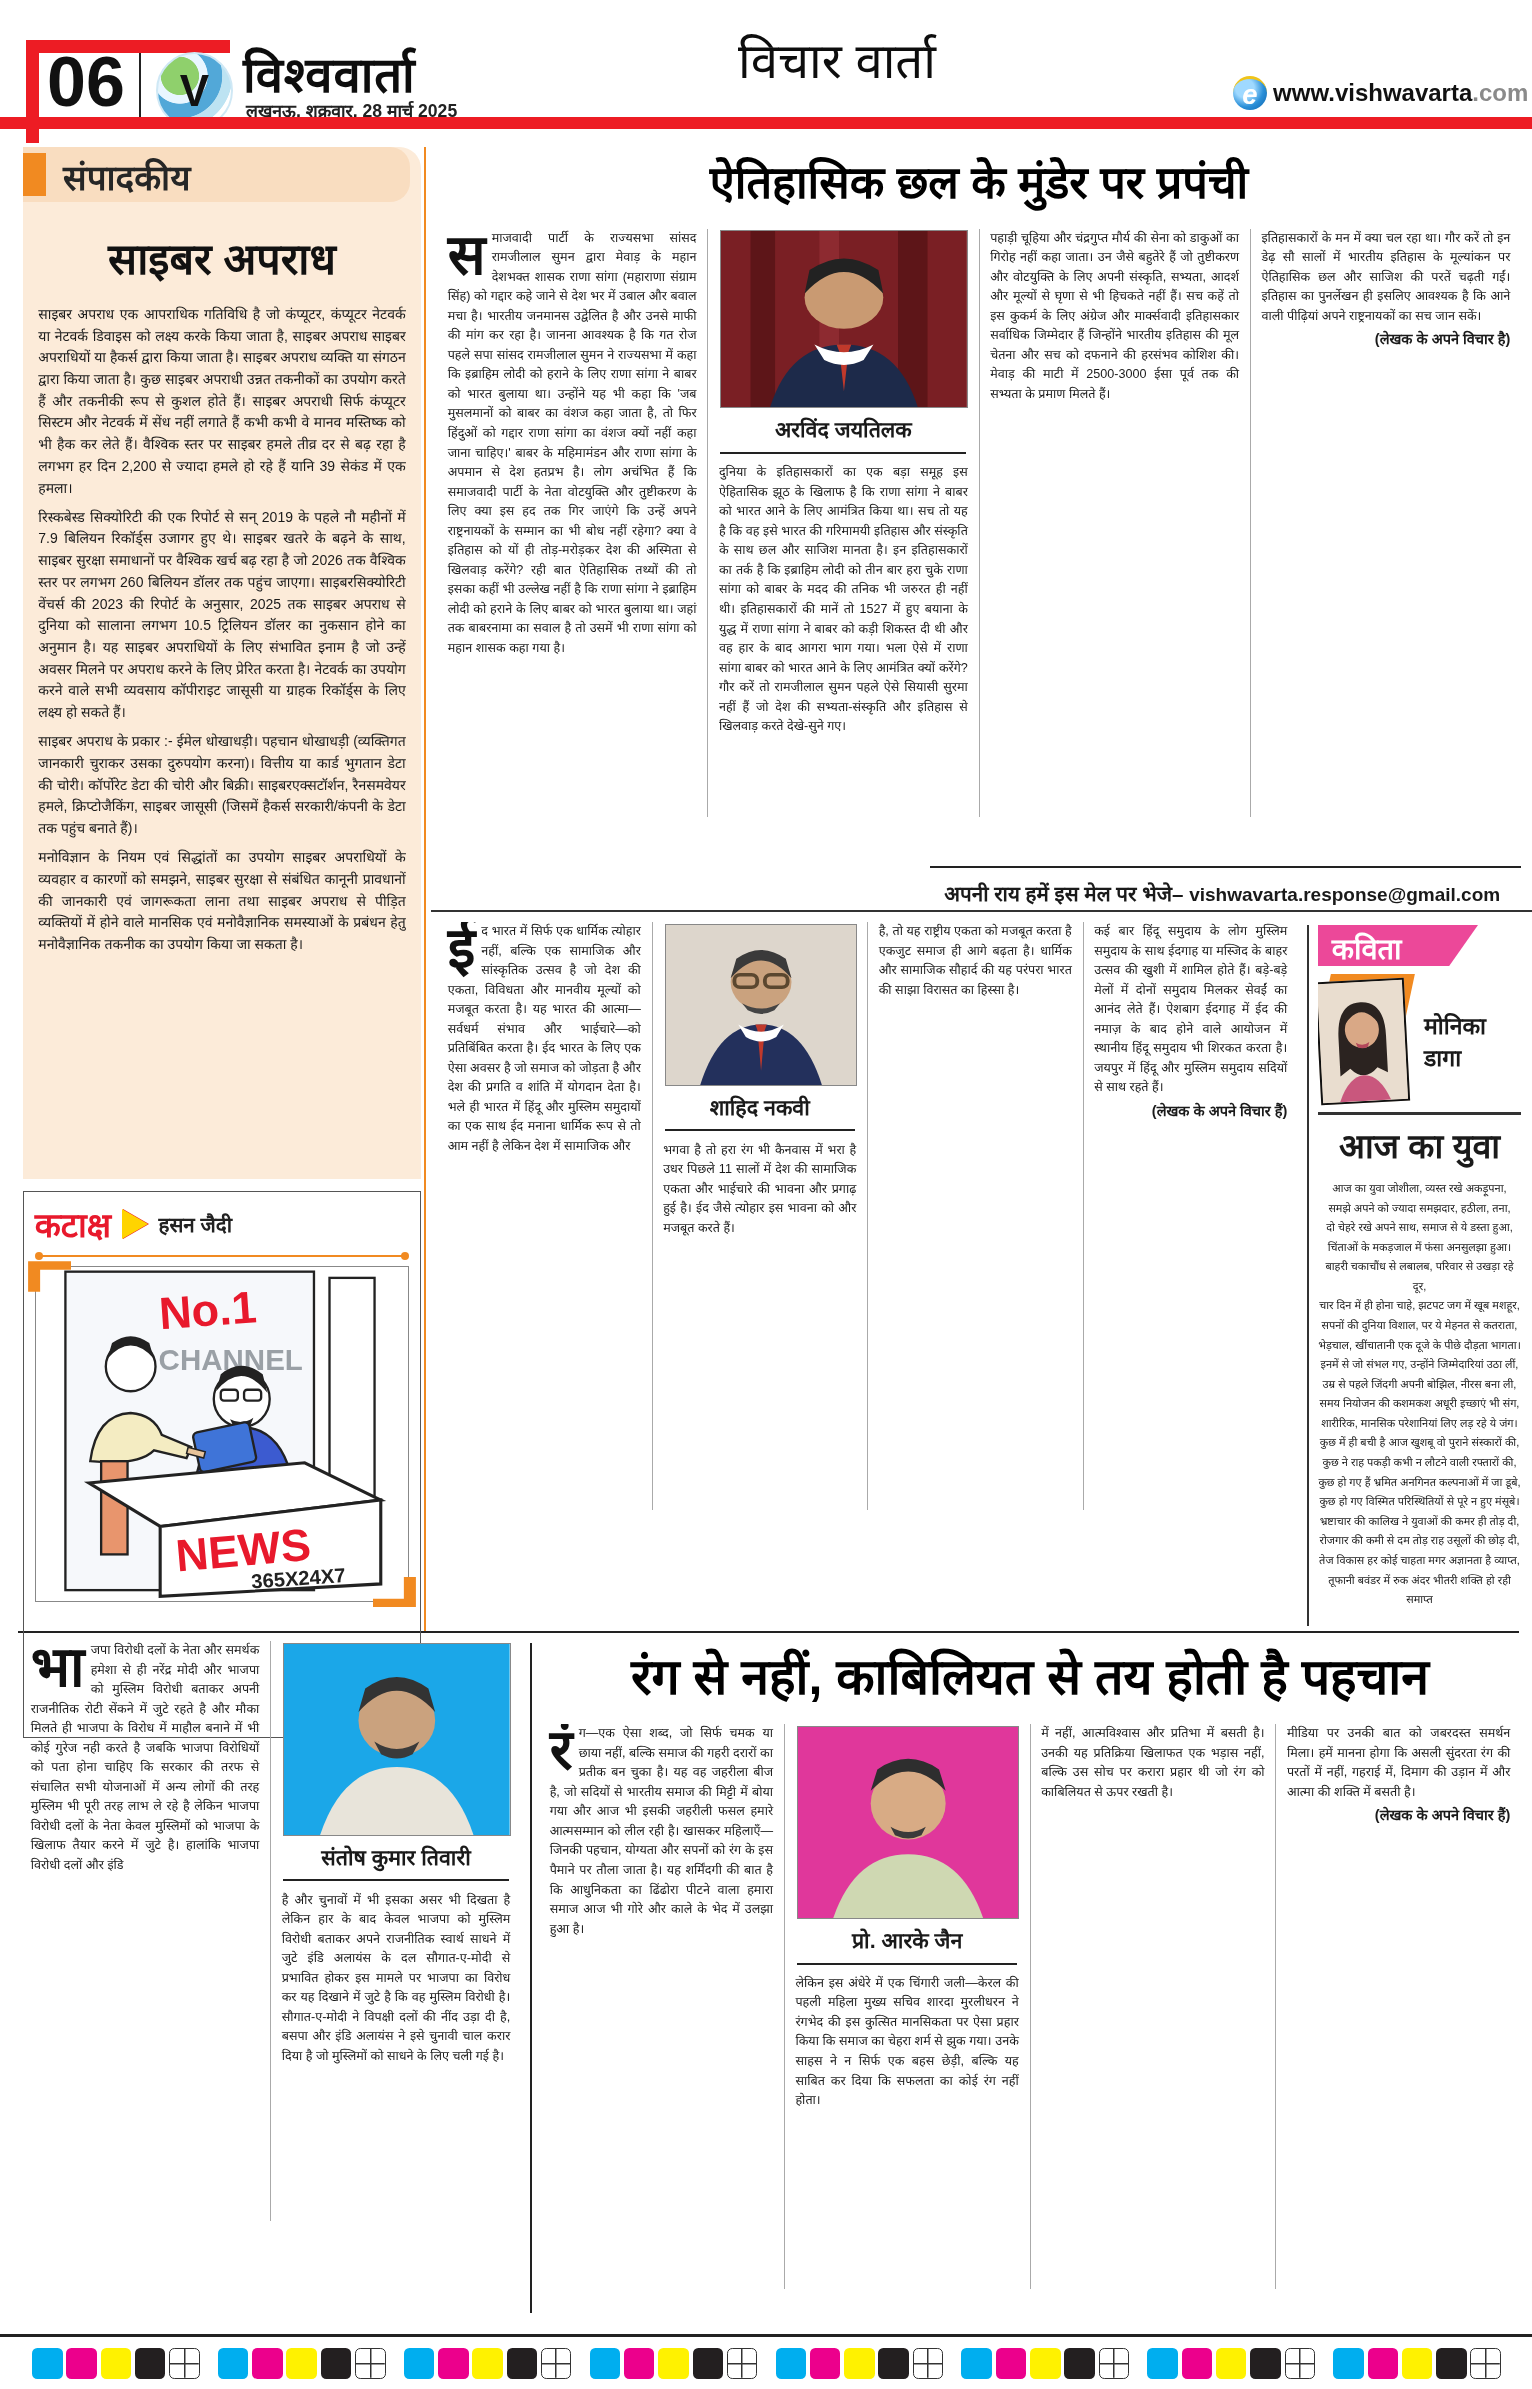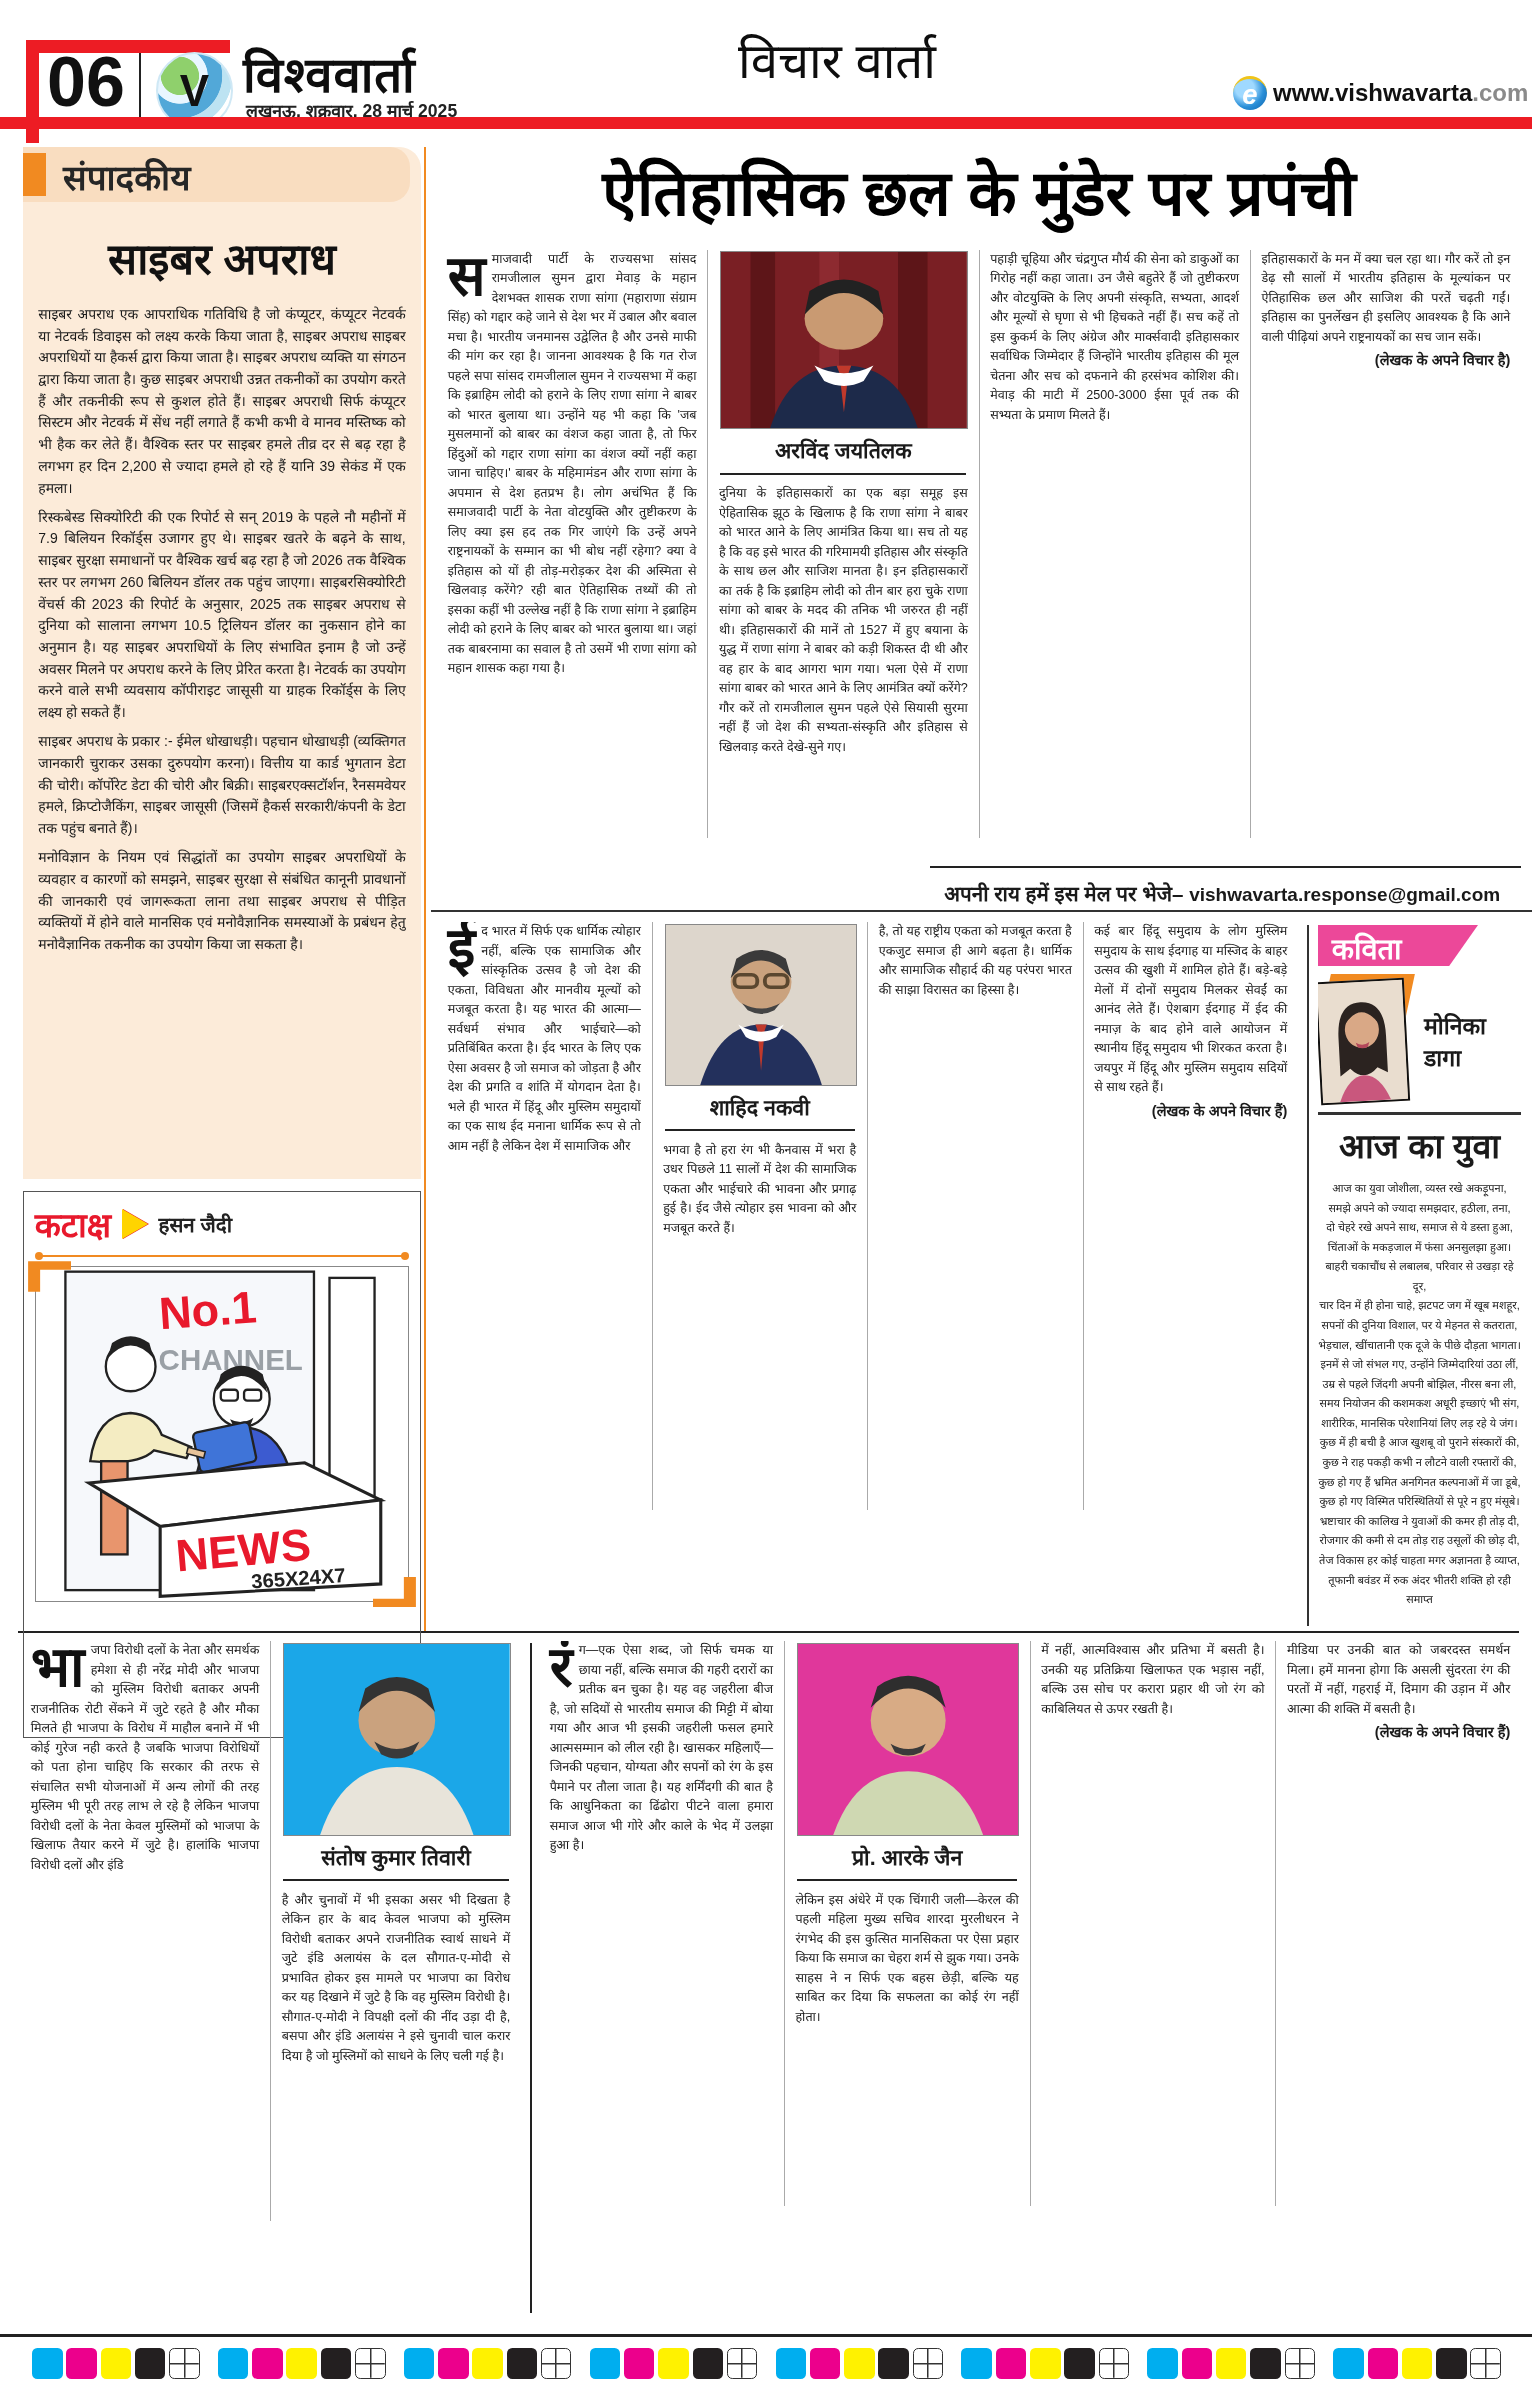--- a/index.html
+++ b/index.html
@@ -128,21 +128,21 @@
     <div class="ed-title">साइबर अपराध</div>
     <div class="ed-body">
         <p>साइबर अपराध एक आपराधिक गतिविधि है जो कंप्यूटर, कंप्यूटर नेटवर्क या नेटवर्क डिवाइस को लक्ष्य करके किया जाता है, साइबर अपराध साइबर अपराधियों या हैकर्स द्वारा किया जाता है। साइबर अपराध व्यक्ति या संगठन द्वारा किया जाता है। कुछ साइबर अपराधी उन्नत तकनीकों का उपयोग करते हैं और तकनीकी रूप से कुशल होते हैं। साइबर अपराधी सिर्फ कंप्यूटर सिस्टम और नेटवर्क में सेंध नहीं लगाते हैं कभी कभी वे मानव मस्तिष्क को भी हैक कर लेते हैं। वैश्विक स्तर पर साइबर हमले तीव्र दर से बढ़ रहा है लगभग हर दिन 2,200 से ज्यादा हमले हो रहे हैं यानि 39 सेकंड में एक हमला।</p>
         <p>रिस्कबेस्ड सिक्योरिटी की एक रिपोर्ट से सन् 2019 के पहले नौ महीनों में 7.9 बिलियन रिकॉर्ड्स उजागर हुए थे। साइबर खतरे के बढ़ने के साथ, साइबर सुरक्षा समाधानों पर वैश्विक खर्च बढ़ रहा है जो 2026 तक वैश्विक स्तर पर लगभग 260 बिलियन डॉलर तक पहुंच जाएगा। साइबरसिक्योरिटी वेंचर्स की 2023 की रिपोर्ट के अनुसार, 2025 तक साइबर अपराध से दुनिया को सालाना लगभग 10.5 ट्रिलियन डॉलर का नुकसान होने का अनुमान है। यह साइबर अपराधियों के लिए संभावित इनाम है जो उन्हें अवसर मिलने पर अपराध करने के लिए प्रेरित करता है। नेटवर्क का उपयोग करने वाले सभी व्यवसाय कॉपीराइट जासूसी या ग्राहक रिकॉर्ड्स के लिए लक्ष्य हो सकते हैं।</p>
         <p>साइबर अपराध के प्रकार :- ईमेल धोखाधड़ी। पहचान धोखाधड़ी (व्यक्तिगत जानकारी चुराकर उसका दुरुपयोग करना)। वित्तीय या कार्ड भुगतान डेटा की चोरी। कॉर्पोरेट डेटा की चोरी और बिक्री। साइबरएक्सटॉर्शन, रैनसमवेयर हमले, क्रिप्टोजैकिंग, साइबर जासूसी (जिसमें हैकर्स सरकारी/कंपनी के डेटा तक पहुंच बनाते हैं)।</p>
         <p>मनोविज्ञान के नियम एवं सिद्धांतों का उपयोग साइबर अपराधियों के व्यवहार व कारणों को समझने, साइबर सुरक्षा से संबंधित कानूनी प्रावधानों की जानकारी एवं जागरूकता लाना तथा साइबर अपराध से पीड़ित व्यक्तियों में होने वाले मानसिक एवं मनोवैज्ञानिक समस्याओं के प्रबंधन हेतु मनोवैज्ञानिक तकनीक का उपयोग किया जा सकता है।</p>
       </div>
   </div>
 
   <div class="art" style="left:437px;top:151px;width:1084px;height:756px;">
-    <div class="art-headline" style="font-size:63px;margin:6.1px 0 20px 0;">ऐतिहासिक छल के मुंडेर पर प्रपंची</div>
+    <div class="art-headline" style="font-size:45px;margin:6.1px 0 20px 0;">ऐतिहासिक छल के मुंडेर पर प्रपंची</div>
     <div class="art-cols" style="height:588px;">
       <div class="art-col">
         <span class="dropcap">स</span><span>माजवादी पार्टी के राज्यसभा सांसद रामजीलाल सुमन द्वारा मेवाड़ के महान देशभक्त शासक राणा सांगा (महाराणा संग्राम सिंह) को गद्दार कहे जाने से देश भर में उबाल और बवाल मचा है। भारतीय जनमानस उद्वेलित है और उनसे माफी की मांग कर रहा है। जानना आवश्यक है कि गत रोज पहले सपा सांसद रामजीलाल सुमन ने राज्यसभा में कहा कि इब्राहिम लोदी को हराने के लिए राणा सांगा ने बाबर को भारत बुलाया था। उन्होंने यह भी कहा कि 'जब मुसलमानों को बाबर का वंशज कहा जाता है, तो फिर हिंदुओं को गद्दार राणा सांगा का वंशज क्यों नहीं कहा जाना चाहिए।' बाबर के महिमामंडन और राणा सांगा के अपमान से देश हतप्रभ है। लोग अचंभित हैं कि समाजवादी पार्टी के नेता वोटयुक्ति और तुष्टीकरण के लिए क्या इस हद तक गिर जाएंगे कि उन्हें अपने राष्ट्रनायकों के सम्मान का भी बोध नहीं रहेगा? क्या वे इतिहास को यों ही तोड़-मरोड़कर देश की अस्मिता से खिलवाड़ करेंगे? रही बात ऐतिहासिक तथ्यों की तो इसका कहीं भी उल्लेख नहीं है कि राणा सांगा ने इब्राहिम लोदी को हराने के लिए बाबर को भारत बुलाया था। जहां तक बाबरनामा का सवाल है तो उसमें भी राणा सांगा को महान शासक कहा गया है।</span>
       </div>
       <div class="art-col">
         <div class="author-card">
           <svg class="author-photo" viewBox="0 0 100 90" preserveAspectRatio="none">
             <rect width="100" height="90" fill="#7a1f24"></rect>
             <rect x="12" width="10" height="90" fill="#5d1518"></rect>
               <rect x="40" width="8" height="90" fill="#8d2a30"></rect>
@@ -296,20 +296,21 @@
             <path d="M16 90 q10 -32 34 -32 q24 0 34 32 z" fill="#e8e4da"></path>
           </svg>
           <div class="author-name">संतोष कुमार तिवारी</div>
         </div>
         <span>है और चुनावों में भी इसका असर भी दिखता है लेकिन हार के बाद केवल भाजपा को मुस्लिम विरोधी बताकर अपने राजनीतिक स्वार्थ साधने में जुटे इंडि अलायंस के दल सौगात-ए-मोदी से प्रभावित होकर इस मामले पर भाजपा का विरोध कर यह दिखाने में जुटे है कि वह मुस्लिम विरोधी है। सौगात-ए-मोदी ने विपक्षी दलों की नींद उड़ा दी है, बसपा और इंडि अलायंस ने इसे चुनावी चाल करार दिया है जो मुस्लिमों को साधने के लिए चली गई है।</span>
       </div>
     </div>
   </div>
 
   <div class="art" style="left:539px;top:1641px;width:982px;height:672px;">
+    <div class="art-headline" style="font-size:50px;margin:7.6px 0 18.3px 0;">रंग से नहीं, काबिलियत से तय होती है पहचान</div>
     <div class="art-cols" style="height:565px;">
       <div class="art-col">
         <span class="dropcap">रं</span><span>ग—एक ऐसा शब्द, जो सिर्फ चमक या छाया नहीं, बल्कि समाज की गहरी दरारों का प्रतीक बन चुका है। यह वह जहरीला बीज है, जो सदियों से भारतीय समाज की मिट्टी में बोया गया और आज भी इसकी जहरीली फसल हमारे आत्मसम्मान को लील रही है। खासकर महिलाएँ—जिनकी पहचान, योग्यता और सपनों को रंग के इस पैमाने पर तौला जाता है। यह शर्मिंदगी की बात है कि आधुनिकता का ढिंढोरा पीटने वाला हमारा समाज आज भी गोरे और काले के भेद में उलझा हुआ है।</span>
       </div>
       <div class="art-col">
         <div class="author-card">
           <svg class="author-photo" style="height:191px;" viewBox="0 0 100 90" preserveAspectRatio="none">
             <rect width="100" height="90" fill="#e0379b"></rect>
             <circle cx="50" cy="36" r="17" fill="#d8ab85"></circle>
             <path d="M33 30 q17 -18 34 0 l-3 -10 q-14 -10 -28 0 z" fill="#2e2e2e"></path>

